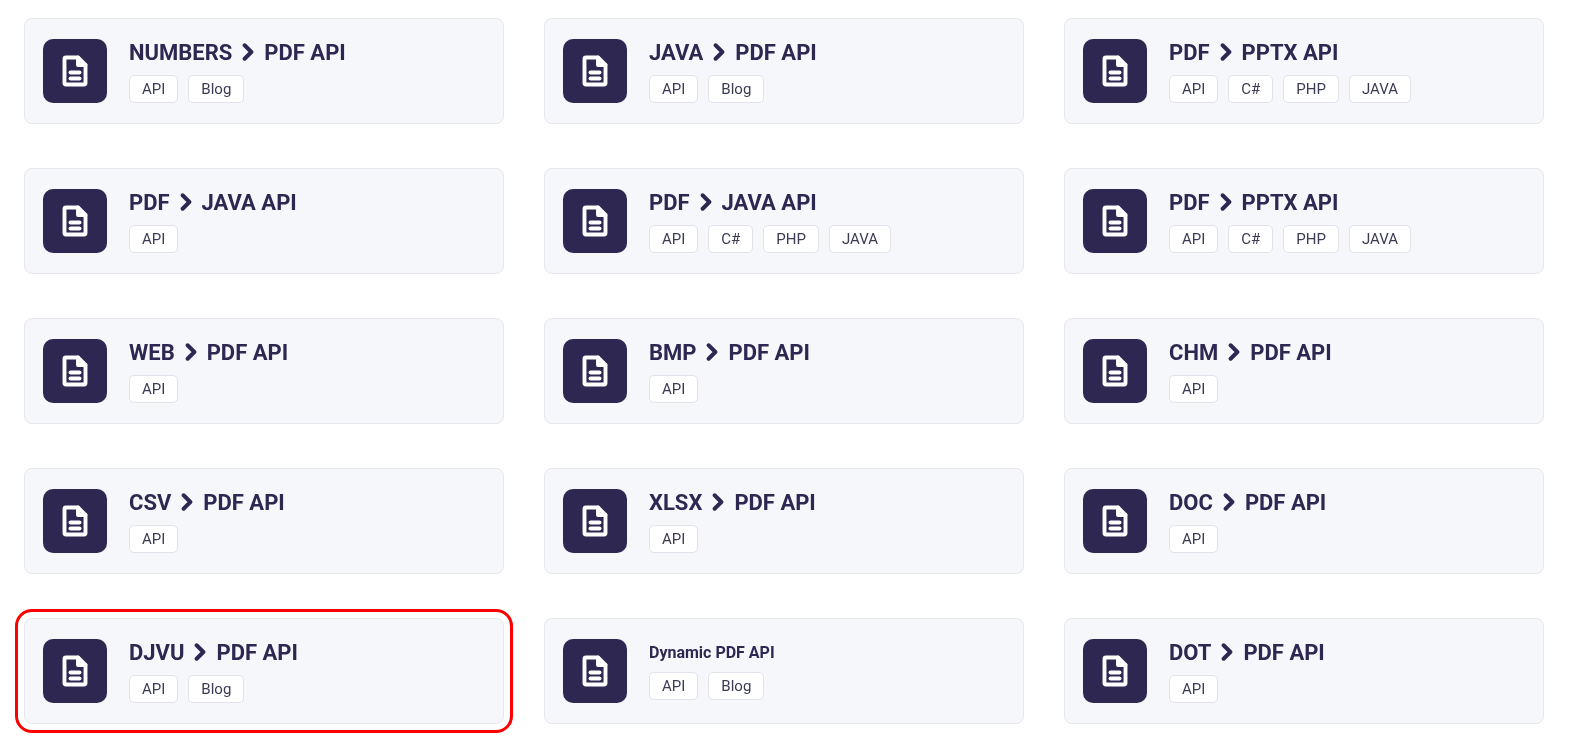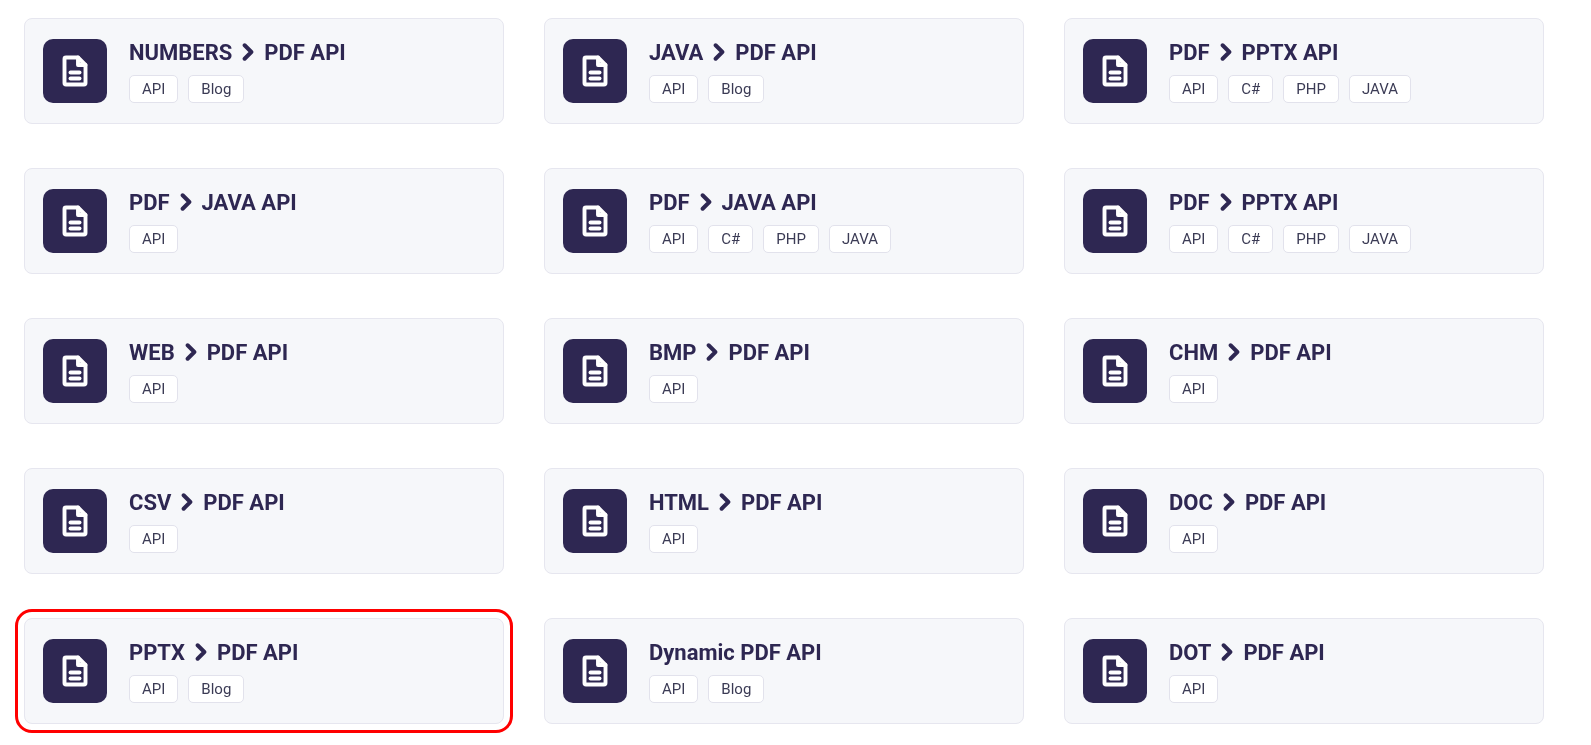--- a/index.html
+++ b/index.html
@@ -80,21 +80,21 @@
     .title-chevron svg {
       width: 12px;
       height: 18px;
       stroke: #2e2752;
       stroke-width: 3.5;
       fill: none;
       stroke-linecap: round;
       stroke-linejoin: round;
     }
     .title-plain {
-      font-size: 22px;
+      font-size: 16px;
       font-weight: 700;
       color: #2e2752;
       white-space: nowrap;
     }
     .tags {
       display: flex;
       gap: 10px;
       flex-wrap: wrap;
     }
     .tag {
@@ -373,21 +373,21 @@
         <div class="icon-box">
 <svg viewBox="0 0 24 24">
   <path d="M14 3 H6 a1 1 0 0 0 -1 1 v16 a1 1 0 0 0 1 1 h12 a1 1 0 0 0 1 -1 V8 Z"></path>
   <polyline points="14 3 14 8 19 8"></polyline>
   <line x1="9" y1="13" x2="15" y2="13"></line>
   <line x1="9" y1="17" x2="15" y2="17"></line>
 </svg>
         </div>
         <div class="card-body">
           <div class="title">
-            <span>HTML</span>
+            <span>XLSX</span>
             <span class="title-chevron">
 <svg viewBox="0 0 10 16">
   <polyline points="2 2 8 8 2 14"></polyline>
 </svg>
             </span>
             <span>PDF API</span>
           </div>
           <div class="tags">
             <span class="tag">API</span>
           </div>
@@ -423,21 +423,21 @@
         <div class="icon-box">
 <svg viewBox="0 0 24 24">
   <path d="M14 3 H6 a1 1 0 0 0 -1 1 v16 a1 1 0 0 0 1 1 h12 a1 1 0 0 0 1 -1 V8 Z"></path>
   <polyline points="14 3 14 8 19 8"></polyline>
   <line x1="9" y1="13" x2="15" y2="13"></line>
   <line x1="9" y1="17" x2="15" y2="17"></line>
 </svg>
         </div>
         <div class="card-body">
           <div class="title">
-            <span>PPTX</span>
+            <span>DJVU</span>
             <span class="title-chevron">
 <svg viewBox="0 0 10 16">
   <polyline points="2 2 8 8 2 14"></polyline>
 </svg>
             </span>
             <span>PDF API</span>
           </div>
           <div class="tags">
             <span class="tag">API</span>
             <span class="tag">Blog</span>

